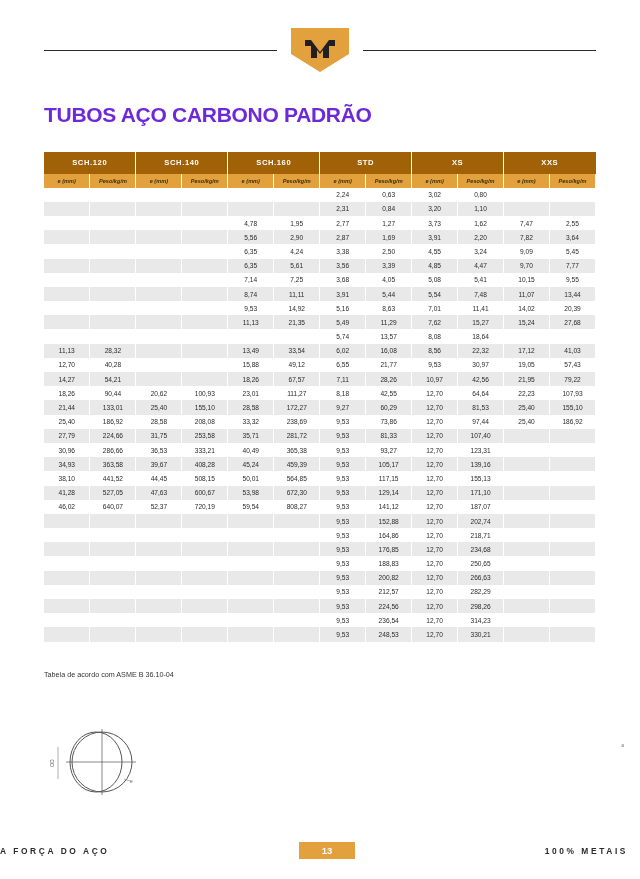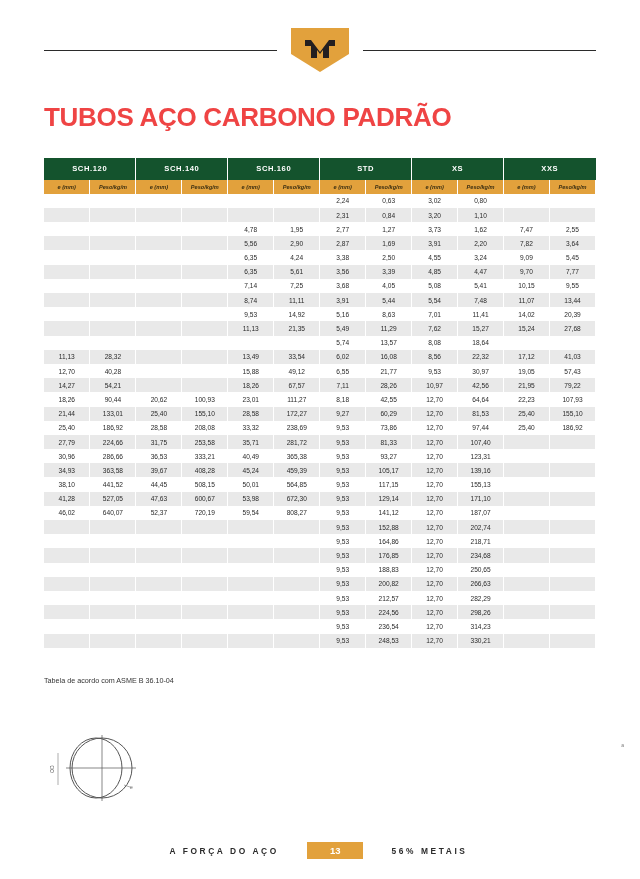--- a/index.html
+++ b/index.html
@@ -41,25 +41,25 @@
     width: 58px;
     height: 44px;
     margin: 0 14px;
     position: relative;
   }
   .logo svg { display: block; }
 
   
   .title {
     margin-top: 30px;
-    font-size: 26px;
+    font-size: 21px;
     line-height: 1.22;
     font-weight: bold;
     letter-spacing: -0.3px;
-    color: #ef4444;
+    color: #6d28d9;
     text-transform: uppercase;
   }
   .title span { display: block; }
 
   
   .table-wrap {
     margin-top: 24px;
   }
   table.spec {
     border-collapse: collapse;
@@ -67,21 +67,21 @@
     table-layout: fixed;
   }
   table.spec th, table.spec td {
     padding: 0;
     margin: 0;
     text-align: center;
     vertical-align: middle;
   }
   
   .grp {
-    background: #14532d;
+    background: #a16207;
     color: #ffffff;
     font-size: 7.6px;
     font-weight: bold;
     letter-spacing: 0.6px;
     height: 22px;
     border-right: 1px solid #ffffff;
   }
   .grp.last { border-right: none; }
   
   .sub {
@@ -122,25 +122,25 @@
     right: 16px;
     top: 742px;
     font-size: 5px;
     color: #777;
   }
 
   
   .footer {
     position: absolute;
     left: 0;
-    right: 3px;
+    right: 12px;
     bottom: 20px;
     display: flex;
     align-items: center;
-    justify-content: center;
+    justify-content: space-between;
     gap: 28px;
     font-size: 8.4px;
     letter-spacing: 2.6px;
     color: #2b2b2b;
     font-weight: bold;
   }
   .pagebox {
     background: #e2a13c;
     color: #ffffff;
     font-size: 9.5px;
@@ -663,16 +663,16 @@
       <line x1="14" y1="30" x2="14" y2="62" stroke="#777" stroke-width="0.6"></line>
       <text x="10" y="50" font-size="5" fill="#555" font-family="Liberation Sans, sans-serif" transform="rotate(-90 10 50)">OD</text>
       <text x="86" y="66" font-size="5" fill="#555" font-family="Liberation Sans, sans-serif">e</text>
       <line x1="80" y1="62" x2="86" y2="64" stroke="#777" stroke-width="0.6"></line>
     </svg>
   </div>
 
   <div class="footer">
     <span>A FORÇA DO AÇO</span>
     <span class="pagebox">13</span>
-    <span>56% METAIS</span>
+    <span>100% METAIS</span>
   </div>
 
 </div>
 
 </body></html>

